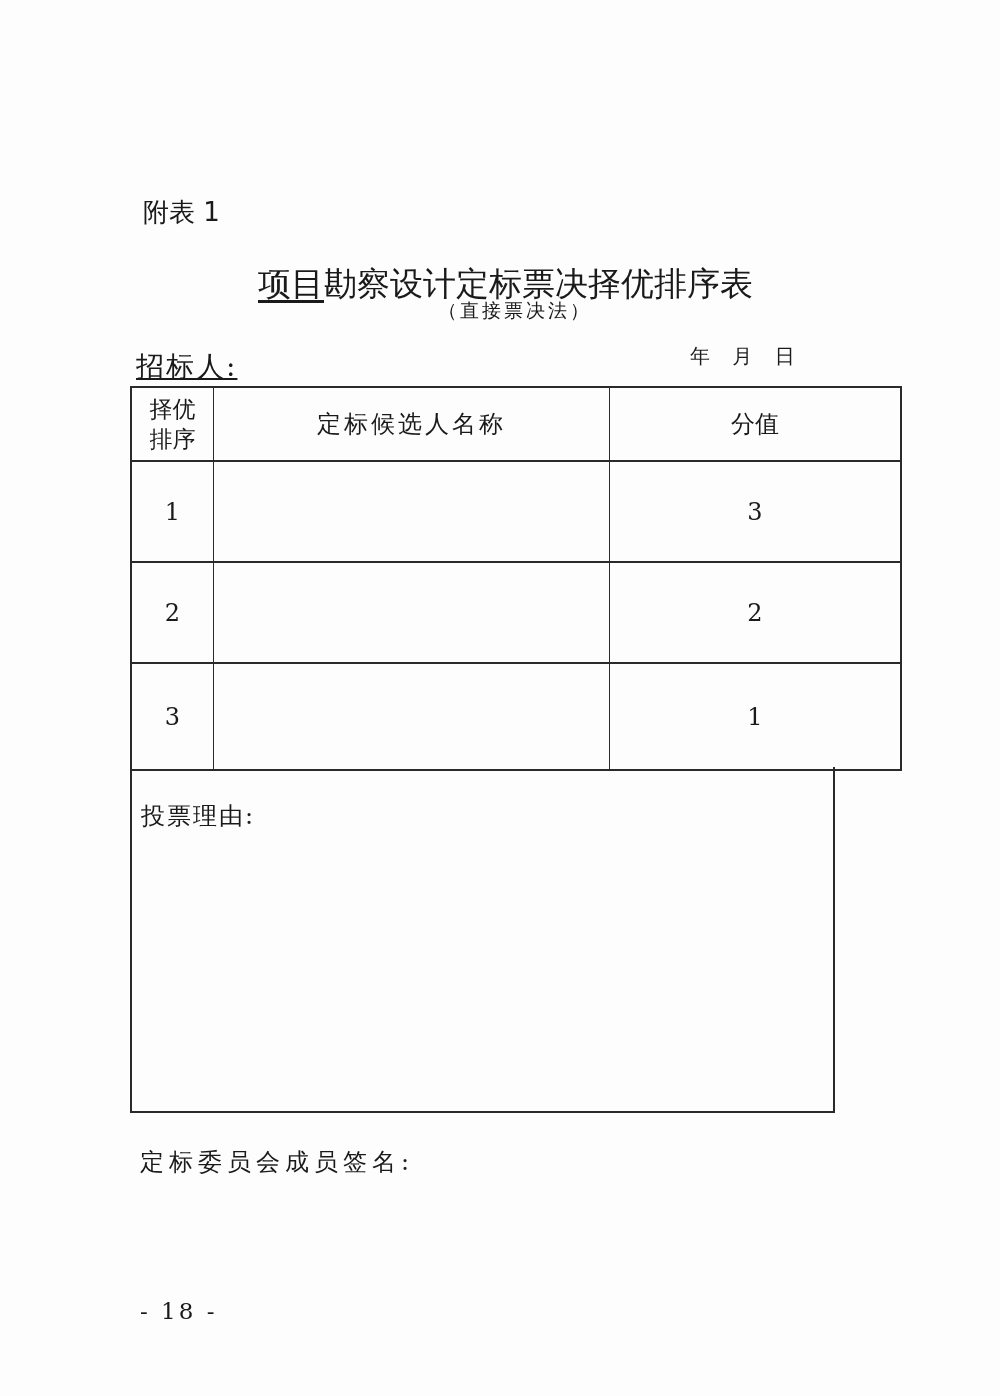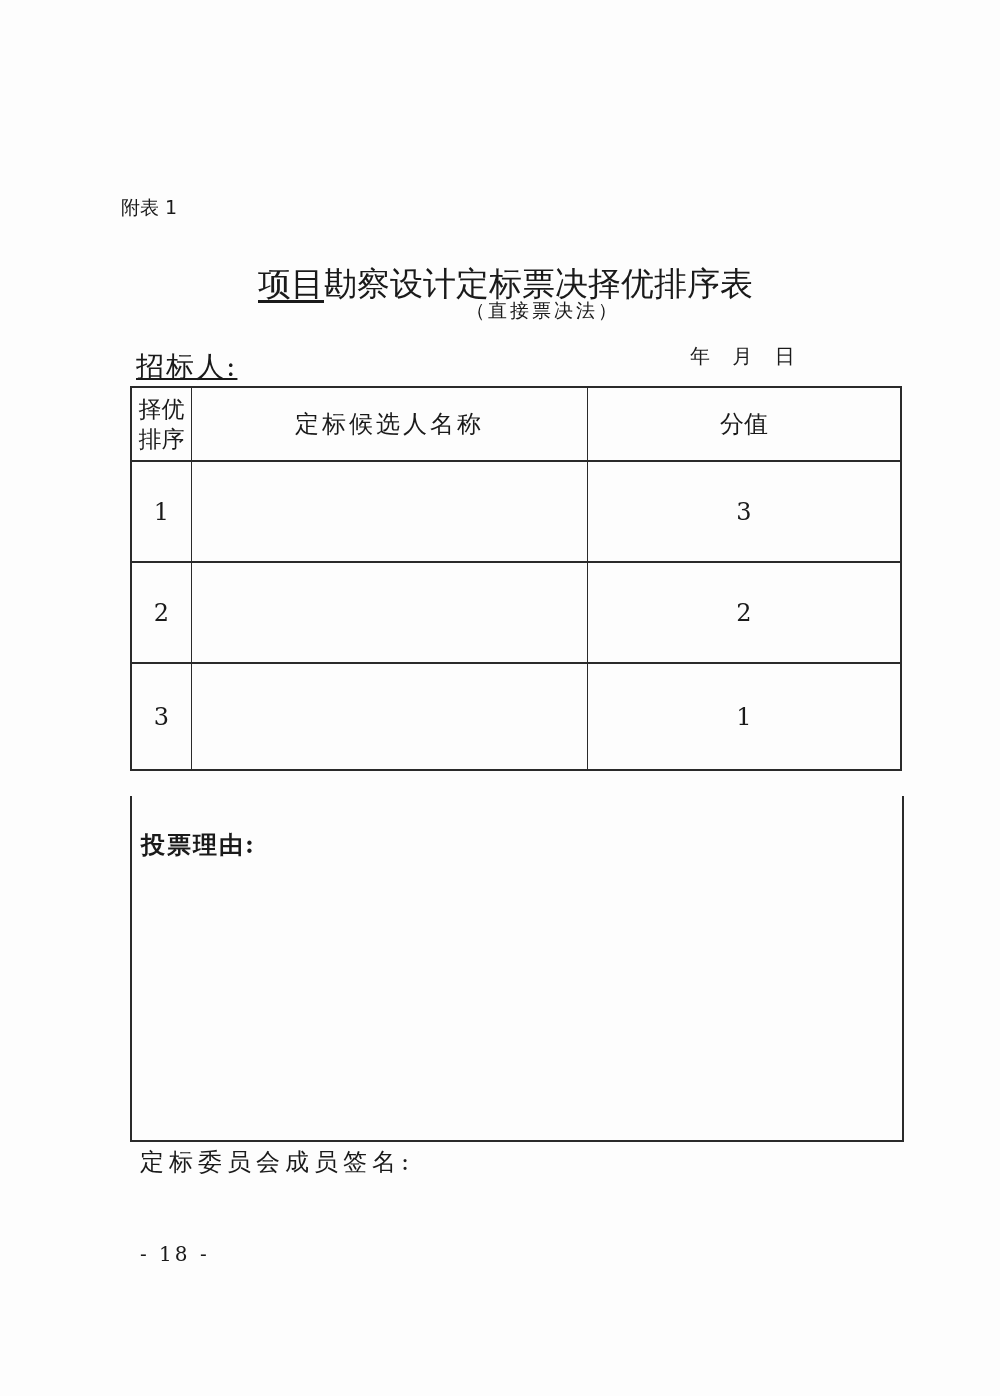--- a/index.html
+++ b/index.html
@@ -1,40 +1,40 @@
 <!DOCTYPE html>
 <html><head>
 <meta charset="utf-8">
 <style>
   html, body { margin:0; padding:0; }
   body { width:1000px; height:1396px; background:#fdfdfd; position:relative; overflow:hidden;
          font-family:"DejaVu Serif", "Liberation Serif", serif; color:#1a1a1a; }
   .abs { position:absolute; }
-  .appendix { left:121px; top:195px; font-family:"DejaVu Sans","Liberation Sans",sans-serif; font-size:19px; }
+  .appendix { left:143px; top:195px; font-family:"DejaVu Sans","Liberation Sans",sans-serif; font-size:26px; }
   .title { left:258px; top:238px; font-family:"DejaVu Sans","Liberation Sans",sans-serif; font-size:33px; letter-spacing:0px; white-space:nowrap;margin-top:24px; }
   .title .u { text-decoration:underline; text-underline-offset:5px; }
-  .subtitle { left:438px; top:298px; font-size:19px; letter-spacing:3px; white-space:nowrap;margin-left:28px; }
+  .subtitle { left:438px; top:298px; font-size:19px; letter-spacing:3px; white-space:nowrap; }
   .tenderer { left:136px; top:348px; font-size:28px; letter-spacing:2px;text-decoration:underline; }
   .date { left:690px; top:343px; font-size:20px; white-space:nowrap; }
   .date span { margin-right:16px; }
   .grid { left:130px; top:386px; width:772px; border:2px solid #2a2a2a; box-sizing:border-box; }
   .row { display:flex; border-bottom:2px solid #2a2a2a; box-sizing:border-box; }
   .row:last-child { border-bottom:none; }
   .cell { box-sizing:border-box; display:flex; align-items:center; justify-content:center; font-size:24px; }
-  .c1 { width:60px; border-right:1.5px solid #2a2a2a; }
+  .c1 { width:82px; border-right:1.5px solid #2a2a2a; }
   .c2 { width:396px; border-right:1.5px solid #2a2a2a; }
   .c3 { flex:1; }
   .hdr { height:74px; }
   .hdr .c1 { font-size:23px; line-height:30px; text-align:center; flex-direction:column; }
   .hdr .c2 { letter-spacing:3px; }
   .body-row { height:101px; }
-  .reason { left:130px; top:796px; width:774px; height:346px; border:2px solid #2a2a2a; border-top:none; box-sizing:border-box;font-weight:bold; }
+  .reason { left:130px; top:767px; width:705px; height:346px; border:2px solid #2a2a2a; border-top:none; box-sizing:border-box; }
   .reason-label { position:absolute; left:9px; top:33px; font-size:24px; letter-spacing:2px; }
   .sign { left:140px; top:1126px; font-size:24px; letter-spacing:5px;margin-top:20px; }
-  .pagenum { left:140px; top:1242px; font-size:20px; letter-spacing:3px; }
+  .pagenum { left:140px; top:1298px; font-size:23px; letter-spacing:3px; }
 </style>
 </head>
 <body>
 
 <div class="abs appendix">附表 1</div>
 
 <div class="abs title">
   <span class="u">项目</span><span>勘察设计定标票决择优排序表</span>
 </div>
 

